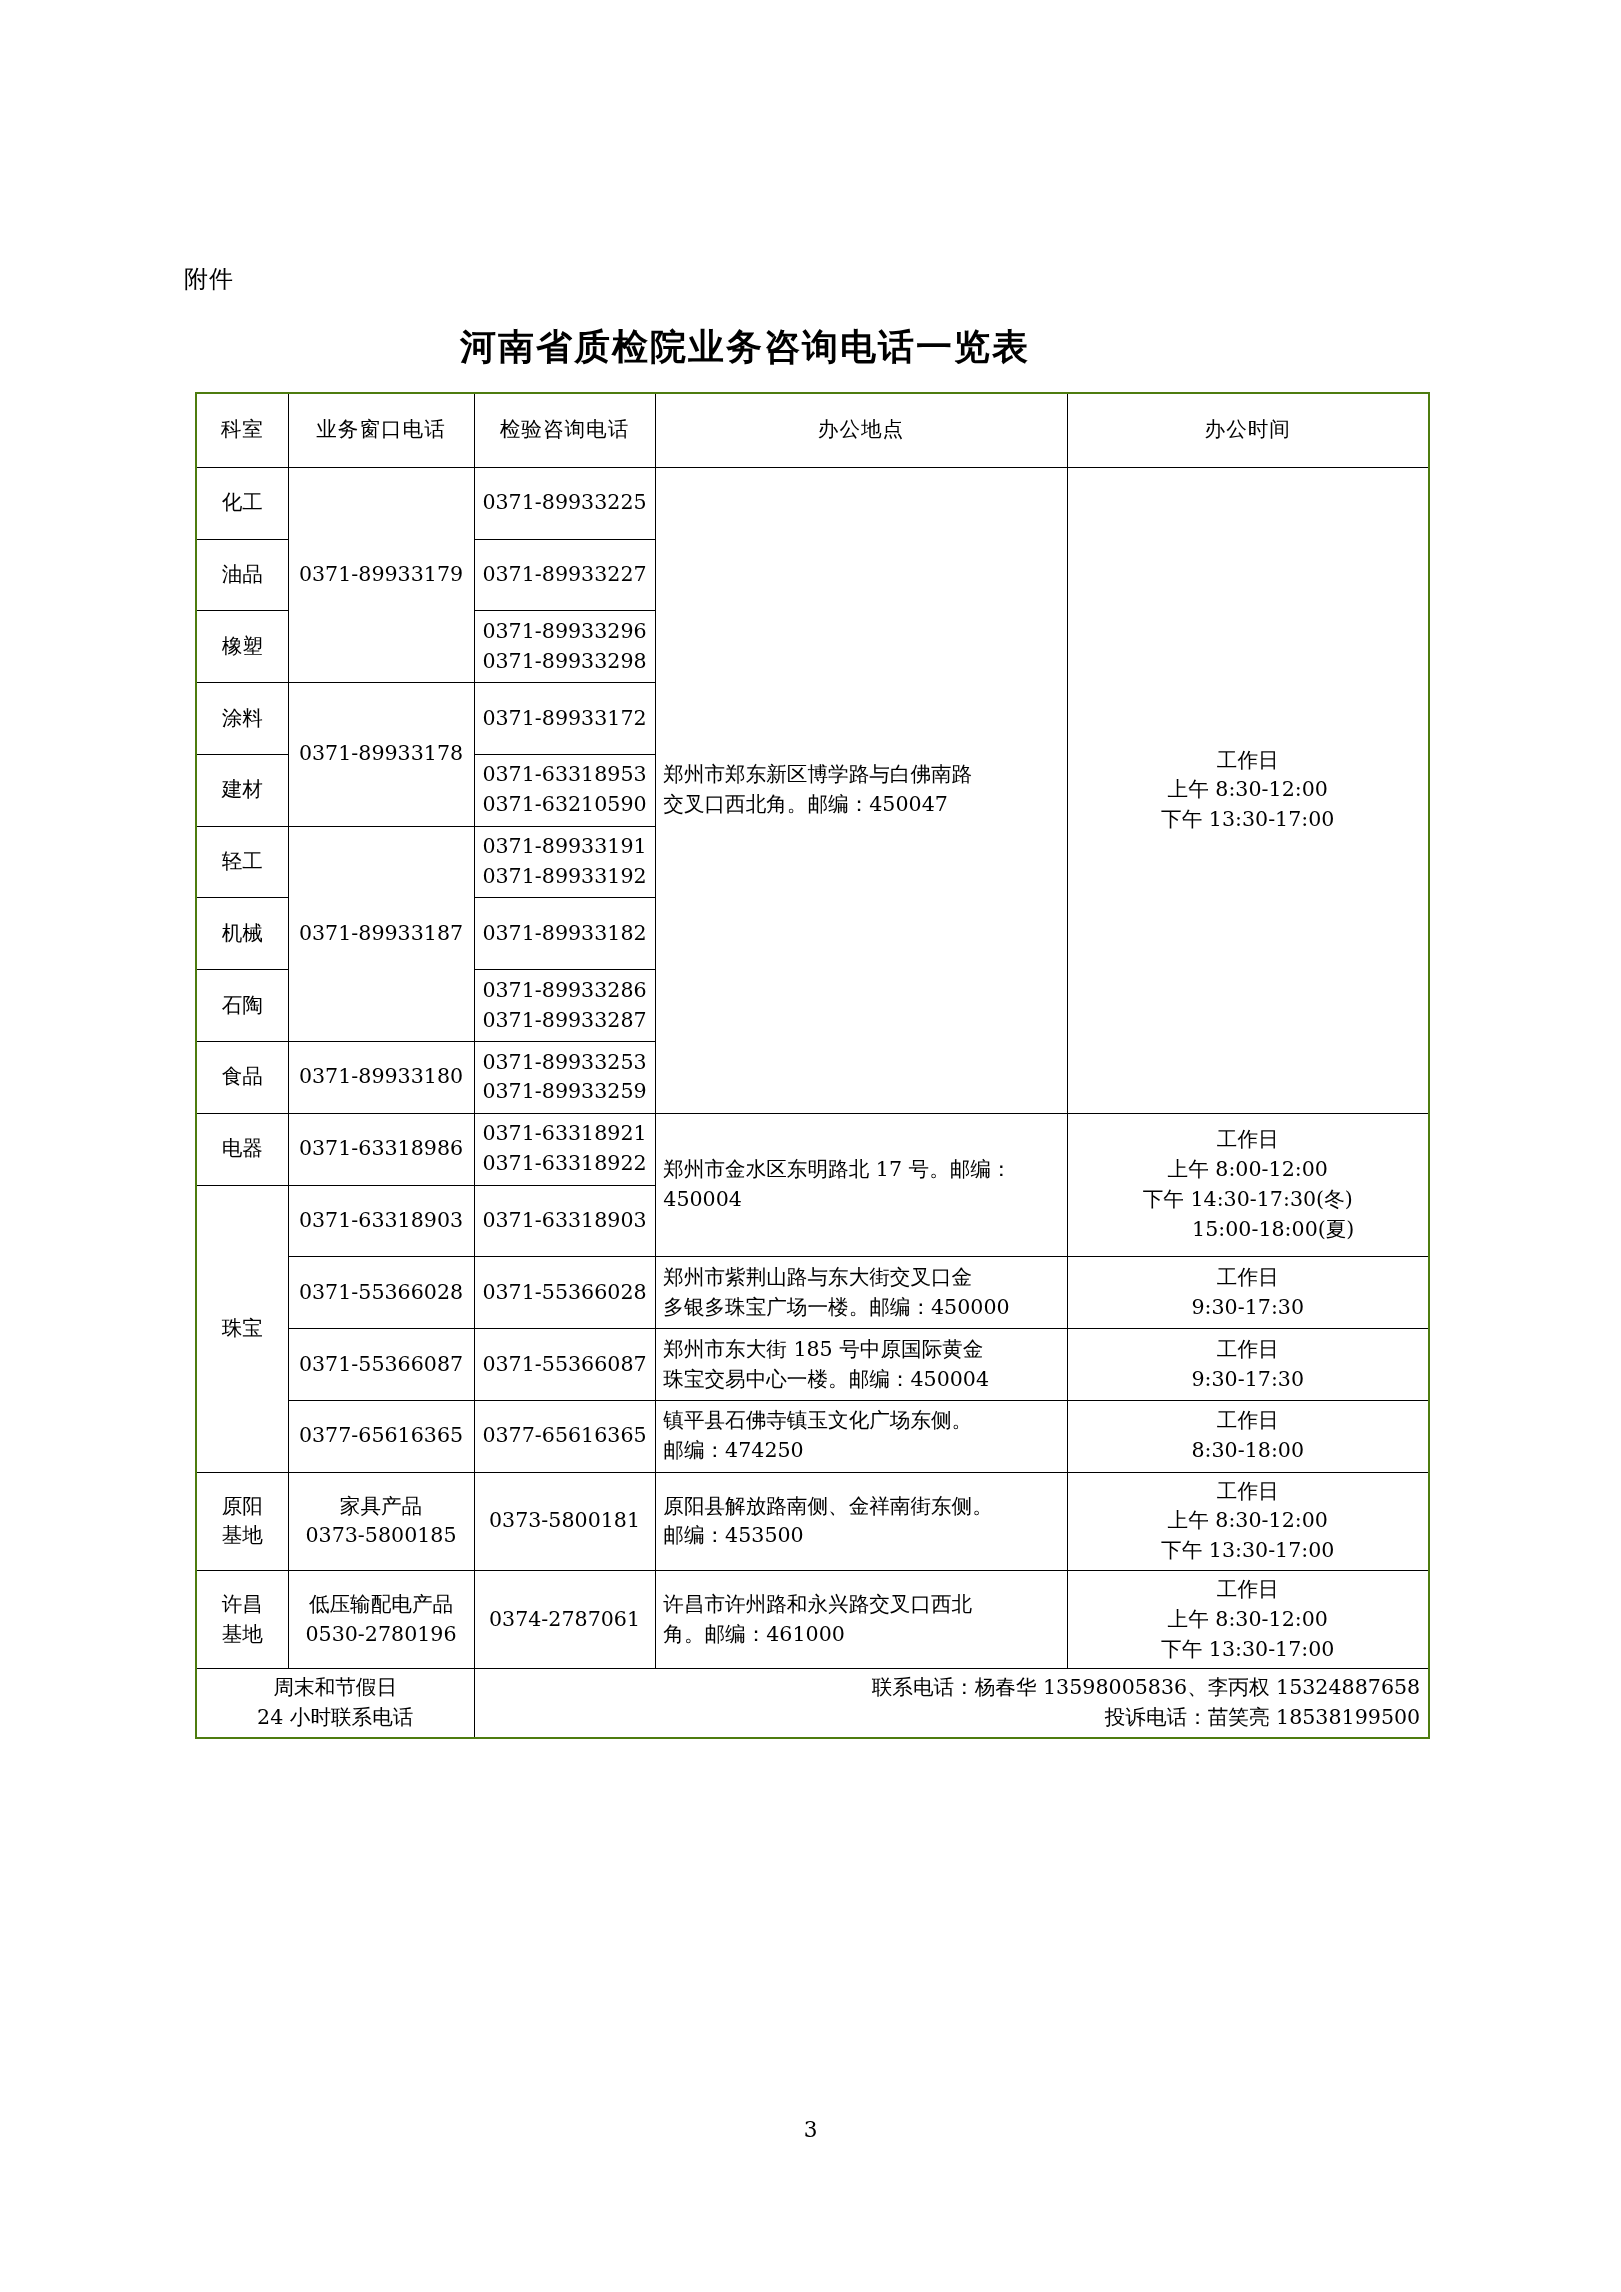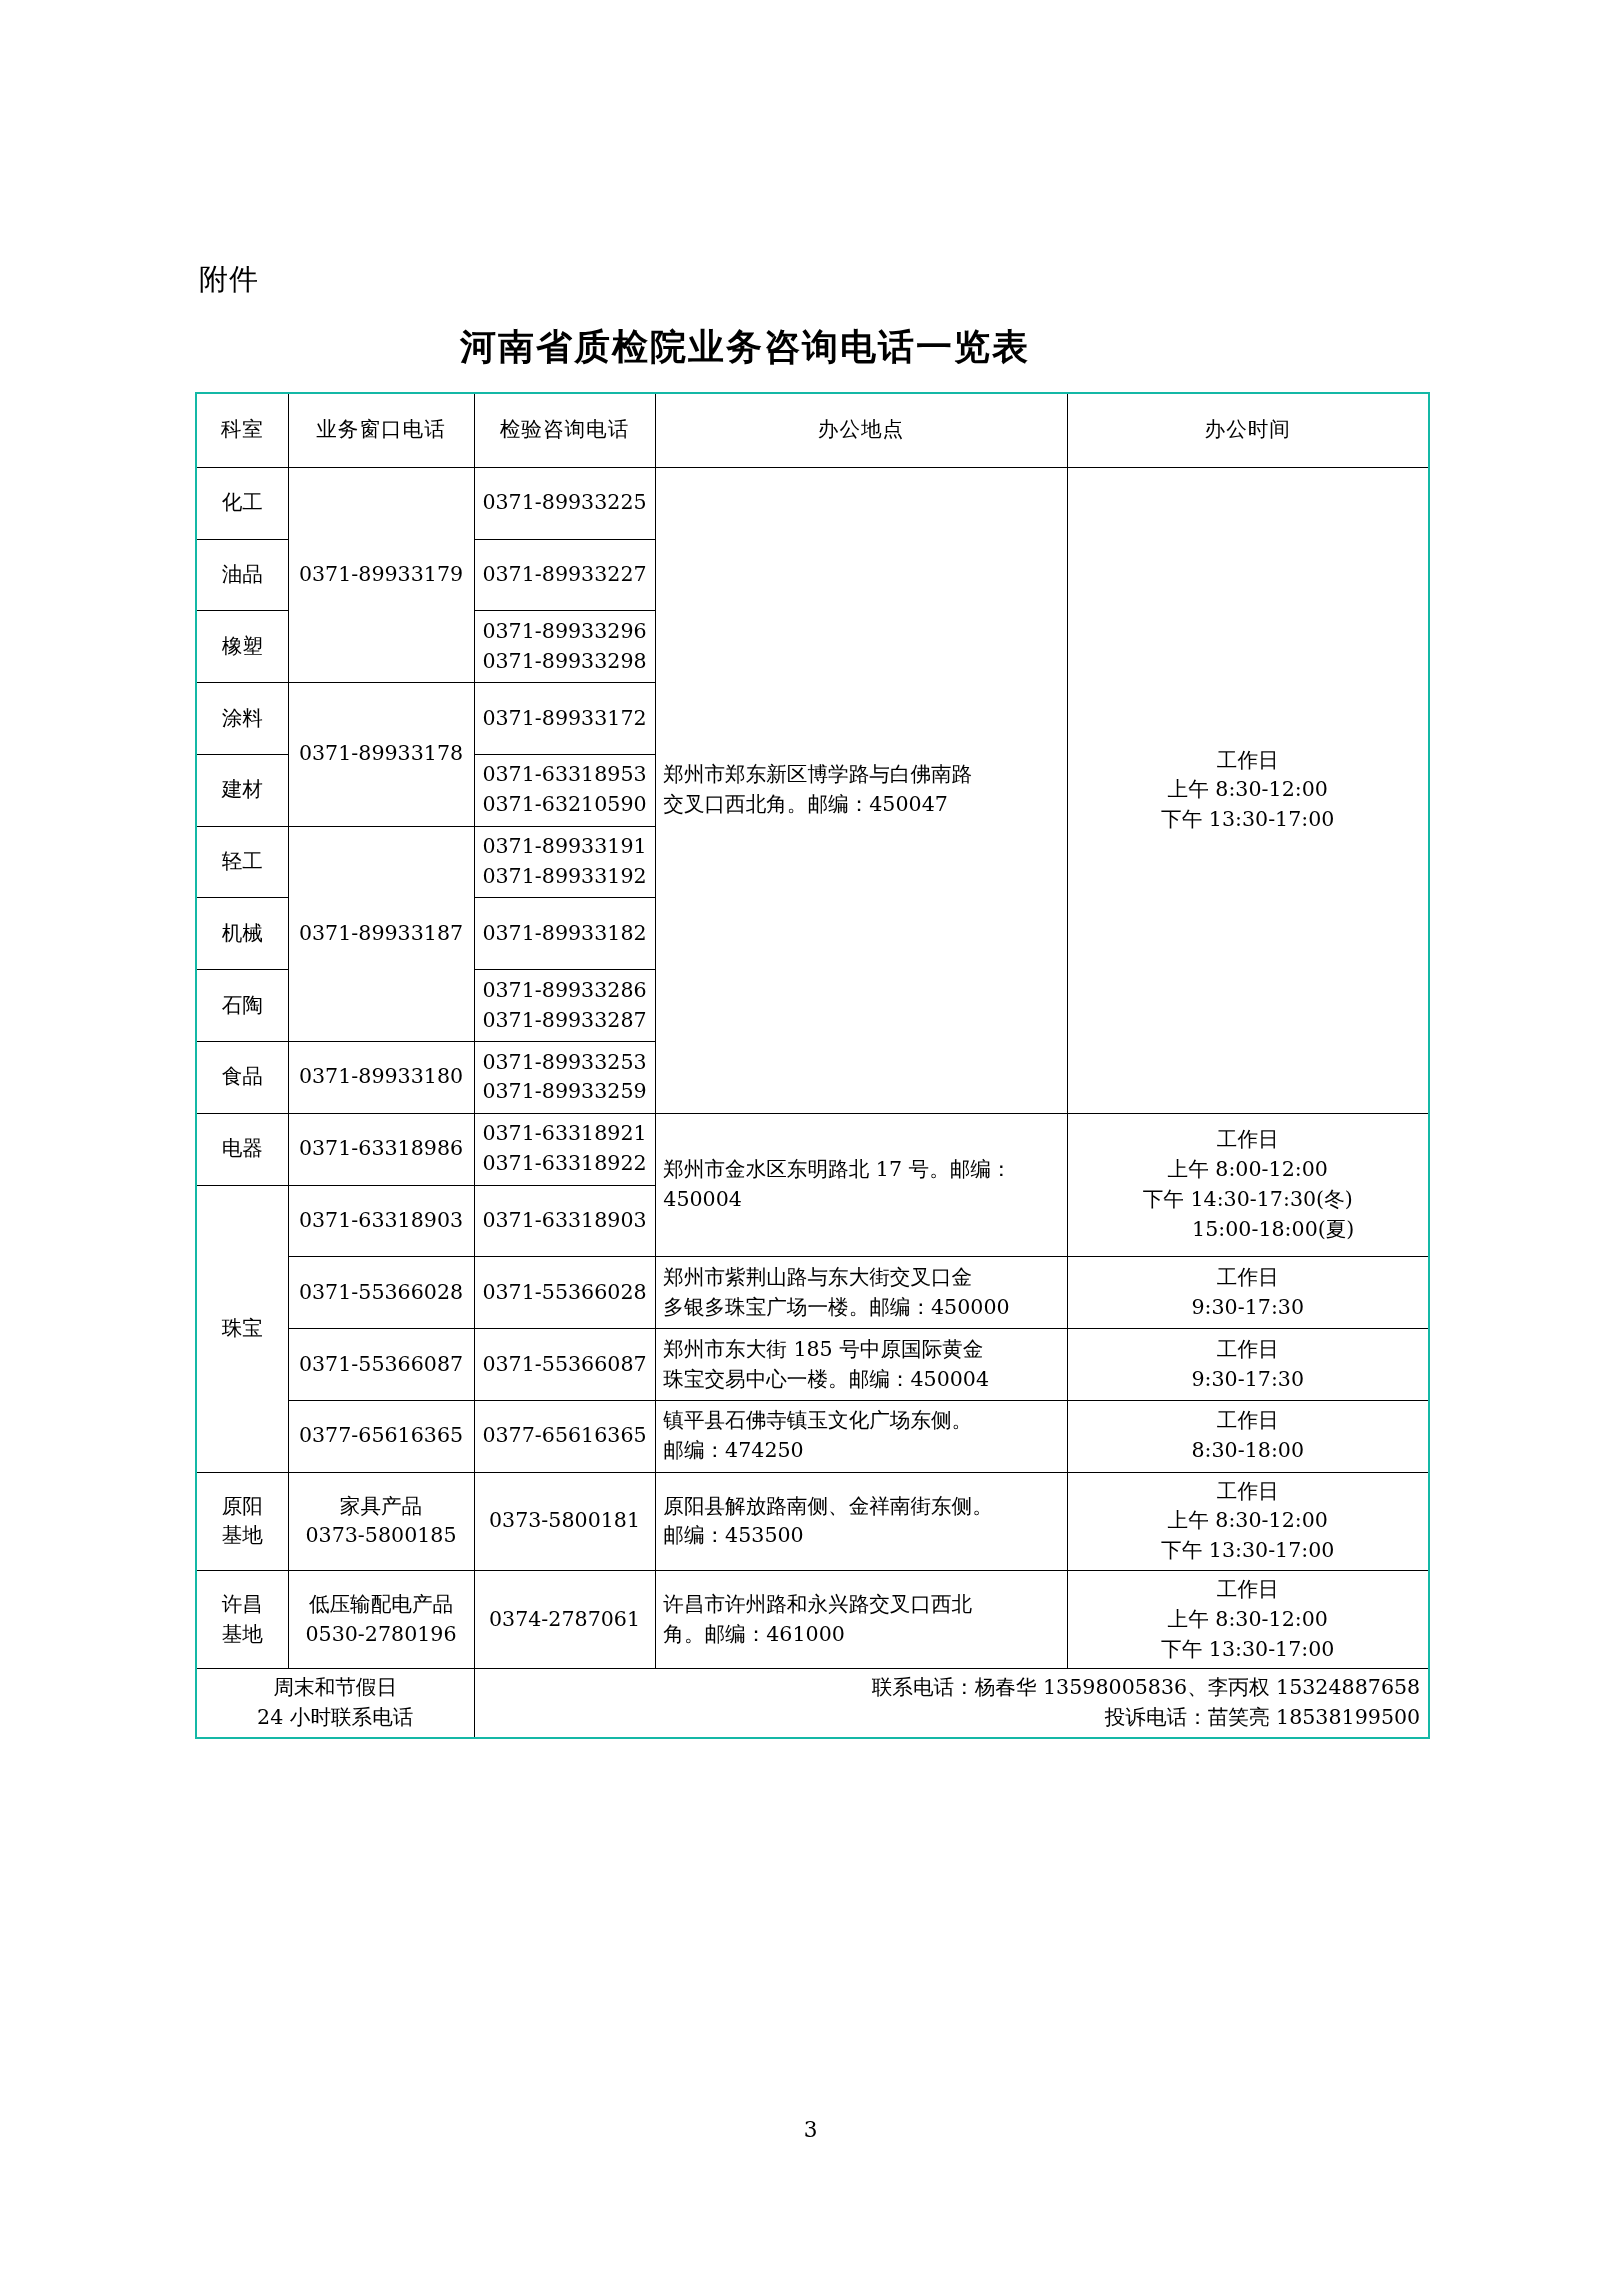--- a/index.html
+++ b/index.html
@@ -19,24 +19,24 @@
   .page {
     position: absolute;
     left: 0; top: 0;
     width: 1621px;
     height: 2293px;
     box-sizing: border-box;
   }
 
   .attach-label {
     position: absolute;
-    left: 199px;
+    left: 184px;
     top: 267px;
-    font-family: Liberation Mono, monospace;
-    font-size: 29px;
+    font-family: Liberation Serif, serif;
+    font-size: 24px;
     letter-spacing: 1px;
     line-height: 1;
   }
 
   .doc-title {
     position: absolute;
     left: 0;
     top: 323px;
     width: 1490px;
     text-align: center;
@@ -59,21 +59,21 @@
   table.main td {
     border: 1px solid #000000;
     padding: 3.9px 7.8px;
     vertical-align: middle;
     font-size: 20.6px;
     line-height: 1.45;
   }
 
   
   table.main {
-    border: 2px solid #14b8a6;
+    border: 2px solid #4d7c0f;
   }
 
   .c-dept   { width: 92px;  text-align: center; }
   .c-win    { width: 186px; text-align: center; }
   .c-insp   { width: 181px; text-align: center; }
   .c-addr   { width: 412px; text-align: left; }
   .c-time   { width: 362px; text-align: center; }
 
   .hdr td {
     text-align: center;

